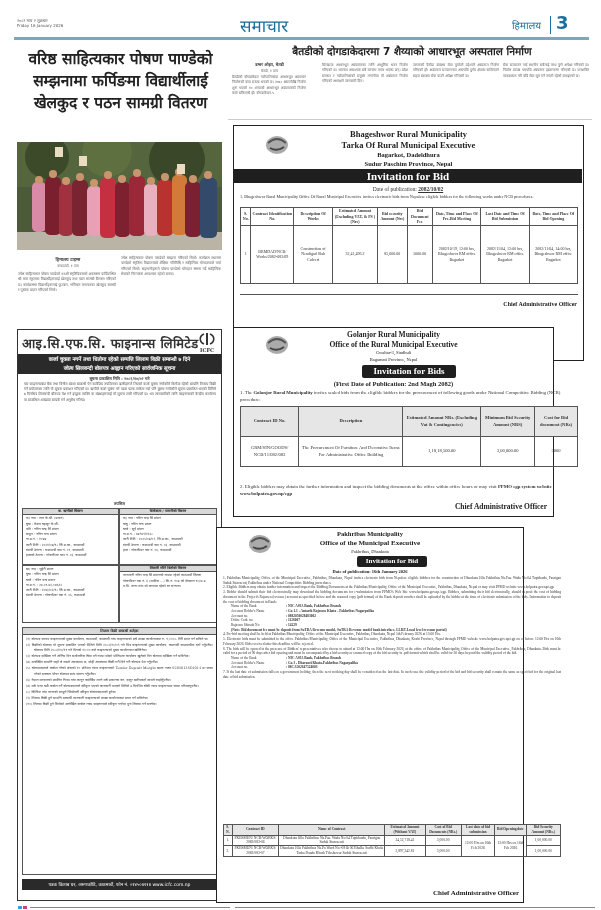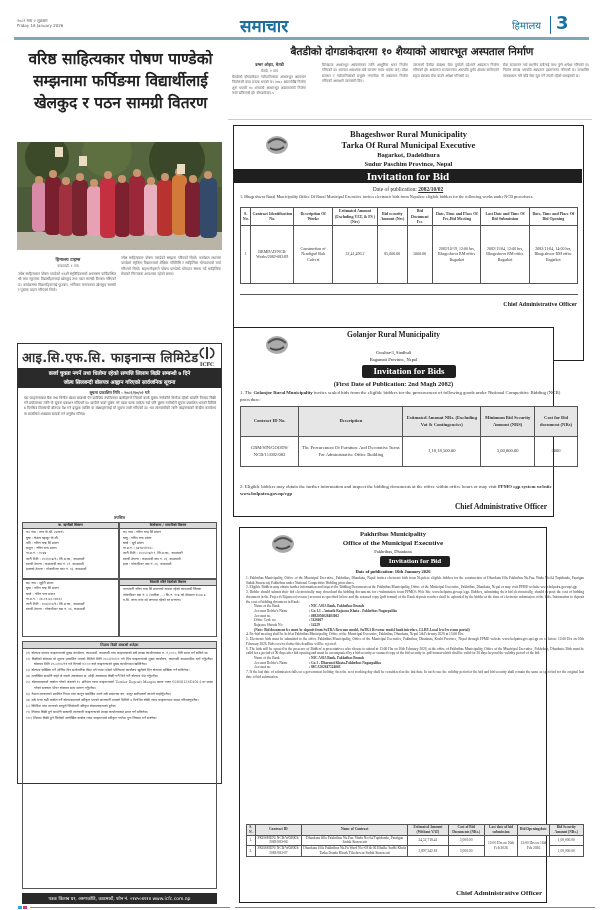--- a/index.html
+++ b/index.html
@@ -2,37 +2,37 @@
 <html><head>
 <meta charset="utf-8">
 <style>
 *{box-sizing:border-box;margin:0;padding:0}
 html,body{width:601px;height:910px;background:#fff;overflow:hidden}
 body{position:relative;font-family:"DejaVu Serif",serif;color:#222}
 .abs{position:absolute}
 
 
 #hdr-date{left:17px;top:18px;font-size:4px;line-height:5px;color:#555;font-family:"DejaVu Sans",sans-serif}
-#hdr-section{left:240px;top:14px;font-size:17px;font-weight:bold;color:#1a6f9c;font-family:"DejaVu Sans",sans-serif}
+#hdr-section{left:240px;top:14px;font-size:17px;font-weight:normal;color:#1a6f9c;font-family:"DejaVu Sans",sans-serif}
 #hdr-brand{left:512px;top:18px;font-size:10px;font-weight:normal;color:#1a6f9c;font-family:"DejaVu Sans",sans-serif}
 #hdr-divider{left:550px;top:16px;width:1px;height:18px;background:#1a6f9c}
 #hdr-page{left:556px;top:12px;font-size:18px;font-weight:bold;color:#1a6f9c;font-family:"DejaVu Sans",sans-serif}
 #hdr-rule{left:14px;top:37px;width:575px;height:3px;background:#7fa7b7}
 
 
 #story-headline{left:18px;top:48px;width:205px;font-size:15.5px;line-height:22px;font-weight:bold;text-align:center;color:#222;font-family:"DejaVu Sans",sans-serif}
 #story-photo{left:17px;top:142px;width:205px;height:108px;overflow:hidden;background:#3f4a31}
 #story-byline{left:18px;top:256px;width:100px;font-size:4.5px;text-align:center;font-weight:bold;color:#444}
 #story-loc{left:18px;top:263px;width:100px;font-size:3.5px;text-align:center;color:#666}
 .bodytext{font-size:3.6px;line-height:5.4px;color:#555;text-align:justify}
 #story-col1{left:18px;top:272px;width:98px}
 #story-col2{left:121px;top:256px;width:100px}
 
 
-#icfc{left:17px;top:343px;width:205px;height:441px;border:1px solid #333}
+#icfc{left:17px;top:329px;width:205px;height:572px;border:1px solid #333}
 #icfc-title{left:4px;top:4px;font-size:13px;font-weight:bold;color:#333;font-family:"DejaVu Sans",sans-serif;letter-spacing:0.3px}
 #icfc-logo{right:4px;top:2px;width:20px;height:20px;color:#333;font-size:5px;font-weight:bold;text-align:center}
 #icfc-band{left:0;top:24px;width:203px;height:20px;background:#2a2a2a;color:#fff;font-size:5.3px;line-height:9px;text-align:center;font-family:"DejaVu Sans",sans-serif;font-weight:bold;padding-top:1px}
 #icfc-date{left:0;top:46px;width:203px;text-align:center;font-size:4px;font-weight:bold;color:#333}
 #icfc-body{left:6px;top:52px;width:192px;font-size:3.5px;line-height:5.2px;color:#444;text-align:justify}
 #icfc-schedule-label{left:0;top:171px;width:203px;text-align:center;font-size:4px;font-weight:bold;color:#333}
 .sched{position:absolute;border:1px solid #555;font-size:3.4px;line-height:5.3px;color:#444;padding:1px 3px}
 .sched-head{background:#d9d9d9;font-weight:bold;color:#222;margin:-1px -3px 1px -3px;padding:0 3px;border-bottom:1px solid #555;text-align:center}
 #icfc-terms-head{left:4px;top:297px;width:195px;height:8px;background:#d9d9d9;border:1px solid #555;font-size:3.6px;font-weight:bold;text-align:center;line-height:6px}
 #icfc-terms{left:4px;top:305px;width:195px;height:240px;border:1px solid #555;border-top:none;padding:2px 3px;font-size:3.4px;line-height:5.1px;color:#444;text-align:justify}
@@ -187,21 +187,21 @@
       <p>(५) बोलपत्रदाताले कबोल गरेको अंकको १० प्रतिशत रकम फाइनान्सको Tender Deposit Margin खाता नम्बर 92040138O1014 मा जम्मा गरेको सक्कल भौचर बोलपत्र साथ संलग्न गर्नुपर्नेछ।</p>
       <p>(६) नेपाल सरकारको प्रचलित नियम तथा कानून बमोजिम लाग्ने सबै प्रकारका कर, दस्तुर खरिदकर्ता स्वयंले व्यहोर्नुपर्नेछ।</p>
       <p>(७) सबै भन्दा बढी कबोल गर्ने बोलपत्रदाताले स्वीकृत भएको जानकारी पाएको मितिले ७ दिनभित्र बाँकी रकम फाइनान्समा जम्मा गरिसक्नुपर्नेछ।</p>
       <p>(८) बिल्डिङ तथा जग्गाको सम्पूर्ण जिम्मेवारी स्वीकृत बोलपत्रदाताको हुनेछ।</p>
       <p>(९) लिलाम बिक्री हुने सम्पत्ति सम्बन्धी जानकारी फाइनान्सको शाखा कार्यालयबाट प्राप्त गर्न सकिनेछ।</p>
       <p>(१०) लिलाम बिक्री हुने धितोको उल्लेखित कबोल रकम फाइनान्सले स्वीकृत नगरेमा पुनः लिलाम गर्न सक्नेछ।</p>
     </div>
   <div id="icfc-footer" class="abs">पत्रक किताब घर, अरुणकोटि, काठमाडौं, फोन नं. ०१४५०४११४ www.icfc.com.np</div>
 </div>
 
-<div id="rstory-headline" class="abs">बैतडीको दोगडाकेदारमा १० शैय्याको आधारभूत अस्पताल निर्माण</div>
+<div id="rstory-headline" class="abs">बैतडीको दोगडाकेदारमा 7 शैय्याको आधारभूत अस्पताल निर्माण</div>
 <div id="rstory-byline" class="abs">डम्बर ओझा, बैतडी</div>
 <div id="rstory-loc" class="abs">बैतडी, १ माघ</div>
 <div class="rcol" style="left:232px;top:75px;width:74px">बैतडीको दोगडाकेदार गाउँपालिकामा आधारभूत अस्पताल निर्माणको काम सम्पन्न भएको छ। २०७८ असारदेखि निर्माण शुरू भएको १० शय्याको आधारभूत अस्पतालको निर्माण कार्य सकिएको हो। दोगडाकेदार-५</div>
 <div class="rcol" style="left:322px">सिराडामा आधारभूत अस्पतालका लागि आधुनिक भवन निर्माण गरिएको छ। भवनमा आवश्यक सबै संरचना तयार भएका छन्। प्रदेश सरकार र गाउँपालिकाको संयुक्त लगानीमा यो अस्पताल निर्माण गरिएको अध्यक्षले जानकारी दिए।</div>
 <div class="rcol" style="left:413px">जनताको दैलोमा स्वास्थ्य सेवा पुर्याउने उद्देश्यले अस्पताल निर्माण गरिएको हो। अस्पताल सञ्चालनमा आएपछि दुर्गम क्षेत्रका बासिन्दाले सहज स्वास्थ्य सेवा पाउने अपेक्षा गरिएको छ।</div>
 <div class="rcol" style="left:503px">सेवा सञ्चालन गर्दा स्थानीय सबैलाई लाभ पुग्ने अपेक्षा गरिएको छ। निर्माण सम्पन्न भएपछि अस्पताल हस्तान्तरण गरिएको छ। जनशक्ति व्यवस्थापन गरी चाँडै सेवा सुरु गर्ने तयारी रहेको बताइएको छ।</div>
 <div class="abs" style="left:228px;top:119px;width:364px;height:1px;background:#ccc"></div>
 
 <div class="notice" style="left:233px;top:125px;width:351px;height:236px">
   <svg class="emblem" style="left:30px;top:7px" viewBox="0 0 26 22">
@@ -248,20 +248,21 @@
   <div class="cao" style="right:6px;top:175px;font-size:6px">Chief Administrative Officer</div>
 </div>
 
 <div class="notice" style="left:233px;top:327px;width:321px;height:190px">
   <svg class="emblem" style="left:30px;top:5px" viewBox="0 0 26 22">
       <ellipse cx="13" cy="12" rx="11" ry="9" fill="#aaa"></ellipse>
       <path d="M4 10 Q13 2 22 10" stroke="#555" fill="none" stroke-width="2"></path>
       <path d="M6 15 Q13 19 20 14" stroke="#444" fill="none" stroke-width="2"></path>
     </svg>
   <div class="ntitle" style="top:2px;font-size:7.5px">Golanjor Rural Municipality</div>
+  <div class="ntitle" style="top:12px;font-size:7.5px">Office of the Rural Municipal Executive</div>
   <div class="ntitle" style="top:22px;font-size:4.5px;font-weight:normal">Gwaltar-3, Sindhuli</div>
   <div class="ntitle" style="top:29px;font-size:4.5px;font-weight:normal">Bagamati Province, Nepal</div>
   <div class="band" style="left:128px;top:37px;width:94px;height:13px;font-size:9px;line-height:13px;border-radius:2px">Invitation for Bids</div>
   <div class="ntitle" style="top:52px;font-size:6.5px">(First Date of Publication:  2nd Magh 2082)</div>
   <div class="nline" style="left:6px;top:62px;width:338px;font-size:4.8px;line-height:6.5px"><span>1.  The </span><b>Golanjor Rural Municipality</b><span> invites sealed bids from the eligible bidders for the procurement of following goods  under National Competitive Bidding (NCB) procedure:</span></div>
   <table class="bid" style="left:6px;top:78px;width:338px;font-size:4.6px;line-height:6.3px">
     <thead>
         <tr id="gl-head" class="shade">
           <th style="height: 30px;">Contract ID No.</th>
           <th style="height: 30px;">Description</th>
@@ -277,21 +278,21 @@
           <td style="height: 30px;">1,18,18,500.00</td>
           <td style="height: 30px;">3,00,000.00</td>
           <td style="height: 30px;">3000</td>
         </tr>
       </tbody>
   </table>
   <div class="nline" style="left:6px;top:156px;width:338px;font-size:4.8px;line-height:6.5px"><span>2.  Eligible bidders may obtain the further information and inspect the bidding documents at the office within office hours or may visit </span><b>PPMO egp system website www.bolpatra.gov.np/egp</b></div>
   <div class="cao" style="right:6px;top:174px;font-size:7.5px">Chief Administrative Officer</div>
 </div>
 
-<div class="notice" style="left:239px;top:527px;width:308px;height:376px">
+<div class="notice" style="left:216px;top:527px;width:308px;height:376px">
   <svg class="emblem" style="left:30px;top:4px" viewBox="0 0 26 22">
       <ellipse cx="13" cy="12" rx="11" ry="9" fill="#aaa"></ellipse>
       <path d="M4 10 Q13 2 22 10" stroke="#555" fill="none" stroke-width="2"></path>
       <path d="M6 15 Q13 19 20 14" stroke="#444" fill="none" stroke-width="2"></path>
     </svg>
   <div class="ntitle" style="top:2px;font-size:6.5px">Pakhribas Municipality</div>
   <div class="ntitle" style="top:11px;font-size:7px">Office of the Municipal Executive</div>
   <div class="ntitle" style="top:21px;font-size:4.5px;font-weight:normal">Pakhribas, Dhankuta</div>
   <div class="band" style="left:140px;top:28px;width:70px;height:11px;font-size:7px;line-height:11px;border-radius:2px">Invitation for Bid</div>
   <div class="ntitle" style="top:41px;font-size:4.5px">Date of publication: 16th January 2026</div>

